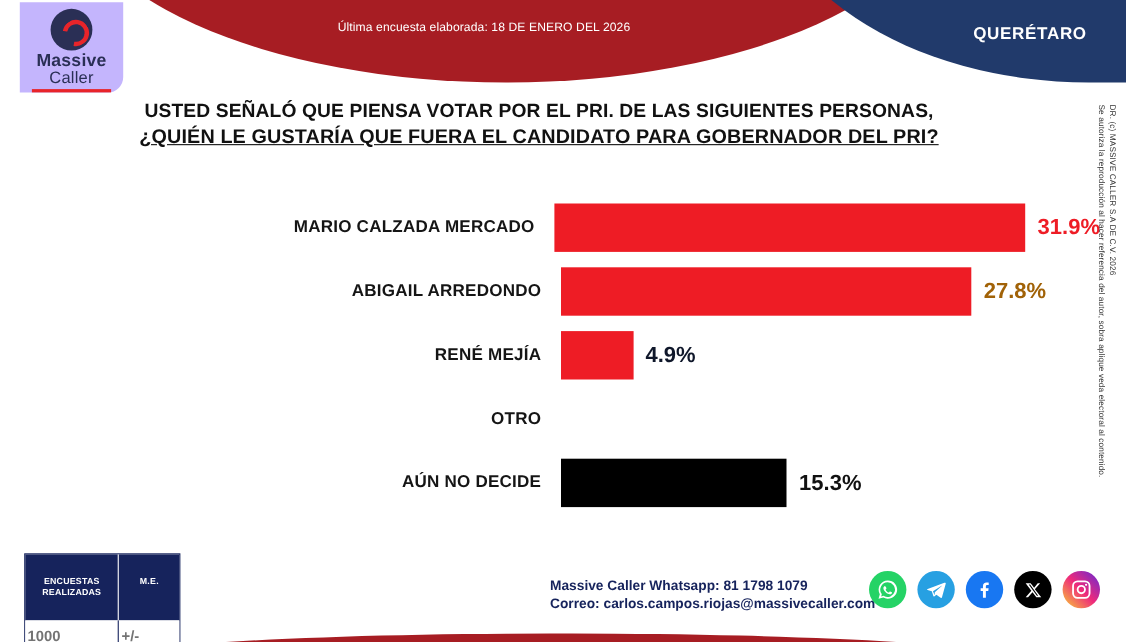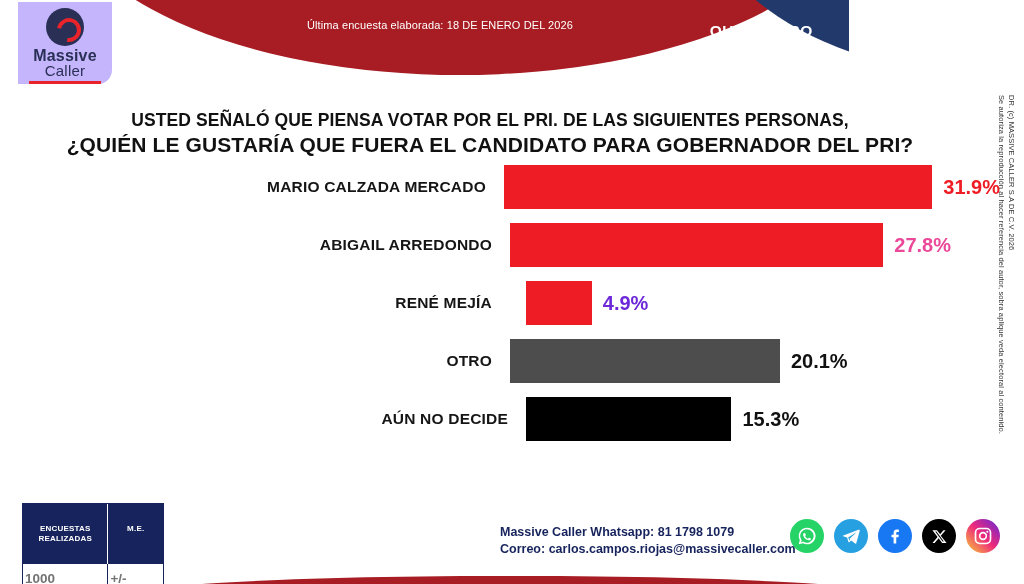--- a/index.html
+++ b/index.html
@@ -12,21 +12,21 @@
     background: #ffffff;
     font-family: "Liberation Sans", sans-serif;
     overflow: hidden;
     position: relative;
   }
 
   
   .header {
     position: absolute;
     top: 0; left: 0;
-    width: 849px;
+    width: 1024px;
     height: 78px;
     overflow: hidden;
   }
   .header-white {
     position: absolute;
     inset: 0;
     background: #ffffff;
   }
   .header-red {
     position: absolute;
@@ -124,33 +124,33 @@
     left: 0;
     width: 980px;
     text-align: center;
     color: #111111;
   }
   .q-line1 {
     font-size: 17.5px;
     font-weight: bold;
     letter-spacing: .1px;
     line-height: 24px;
-    margin-top: 20px;
   }
   .q-line2 {
-    font-size: 21px;
+    font-size: 18px;
     font-weight: bold;
     letter-spacing: .1px;
     line-height: 25px;
+    text-decoration: underline;
   }
 
   
   .chart {
     position: absolute;
-    top: 164px;
+    top: 184px;
     left: 0;
     width: 1000px;
     height: 300px;
   }
   .row {
     position: absolute;
     left: 0;
     width: 1000px;
     height: 46px;
     display: flex;
@@ -323,38 +323,34 @@
       <div class="row-label">MARIO CALZADA MERCADO</div>
       <div class="bar-wrap">
         <div class="bar" style="width: 428.371px; background: rgb(238, 28, 37);"></div>
         <div class="bar-value" style="color: rgb(238, 28, 37);">31.9%</div>
       </div>
     </div>
     <div class="row" style="top: 58px;">
       <div class="row-label">ABIGAIL ARREDONDO</div>
       <div class="bar-wrap">
         <div class="bar" style="width: 373.314px; background: rgb(238, 28, 37);"></div>
-        <div class="bar-value" style="color: #ec4899; text-align: center;">27.8%</div>
+        <div class="bar-value" style="color: #a16207; text-align: center;">27.8%</div>
       </div>
     </div>
-    <div class="row" style="top: 116px; gap: 16px;">
+    <div class="row" style="top: 116px;">
       <div class="row-label">RENÉ MEJÍA</div>
       <div class="bar-wrap">
         <div class="bar" style="width: 65.8px; background: rgb(238, 28, 37);"></div>
-        <div class="bar-value" style="color: #6d28d9;">4.9%</div>
+        <div class="bar-value" style="color: #0f172a;">4.9%</div>
       </div>
     </div>
     <div class="row" style="top: 174px;">
       <div class="row-label">OTRO</div>
-      <div class="bar-wrap">
-        <div class="bar" style="width: 269.914px; background: rgb(77, 77, 77);"></div>
-        <div class="bar-value" style="color: rgb(17, 17, 17);">20.1%</div>
-      </div>
     </div>
-    <div class="row" style="top: 232px; margin-left: 16px;">
+    <div class="row" style="top: 232px;">
       <div class="row-label">AÚN NO DECIDE</div>
       <div class="bar-wrap">
         <div class="bar" style="width: 205.457px; background: rgb(0, 0, 0);"></div>
         <div class="bar-value" style="color: rgb(17, 17, 17);">15.3%</div>
       </div>
     </div>
   </div>
 
 <div class="stats">
   <div class="stats-head">

